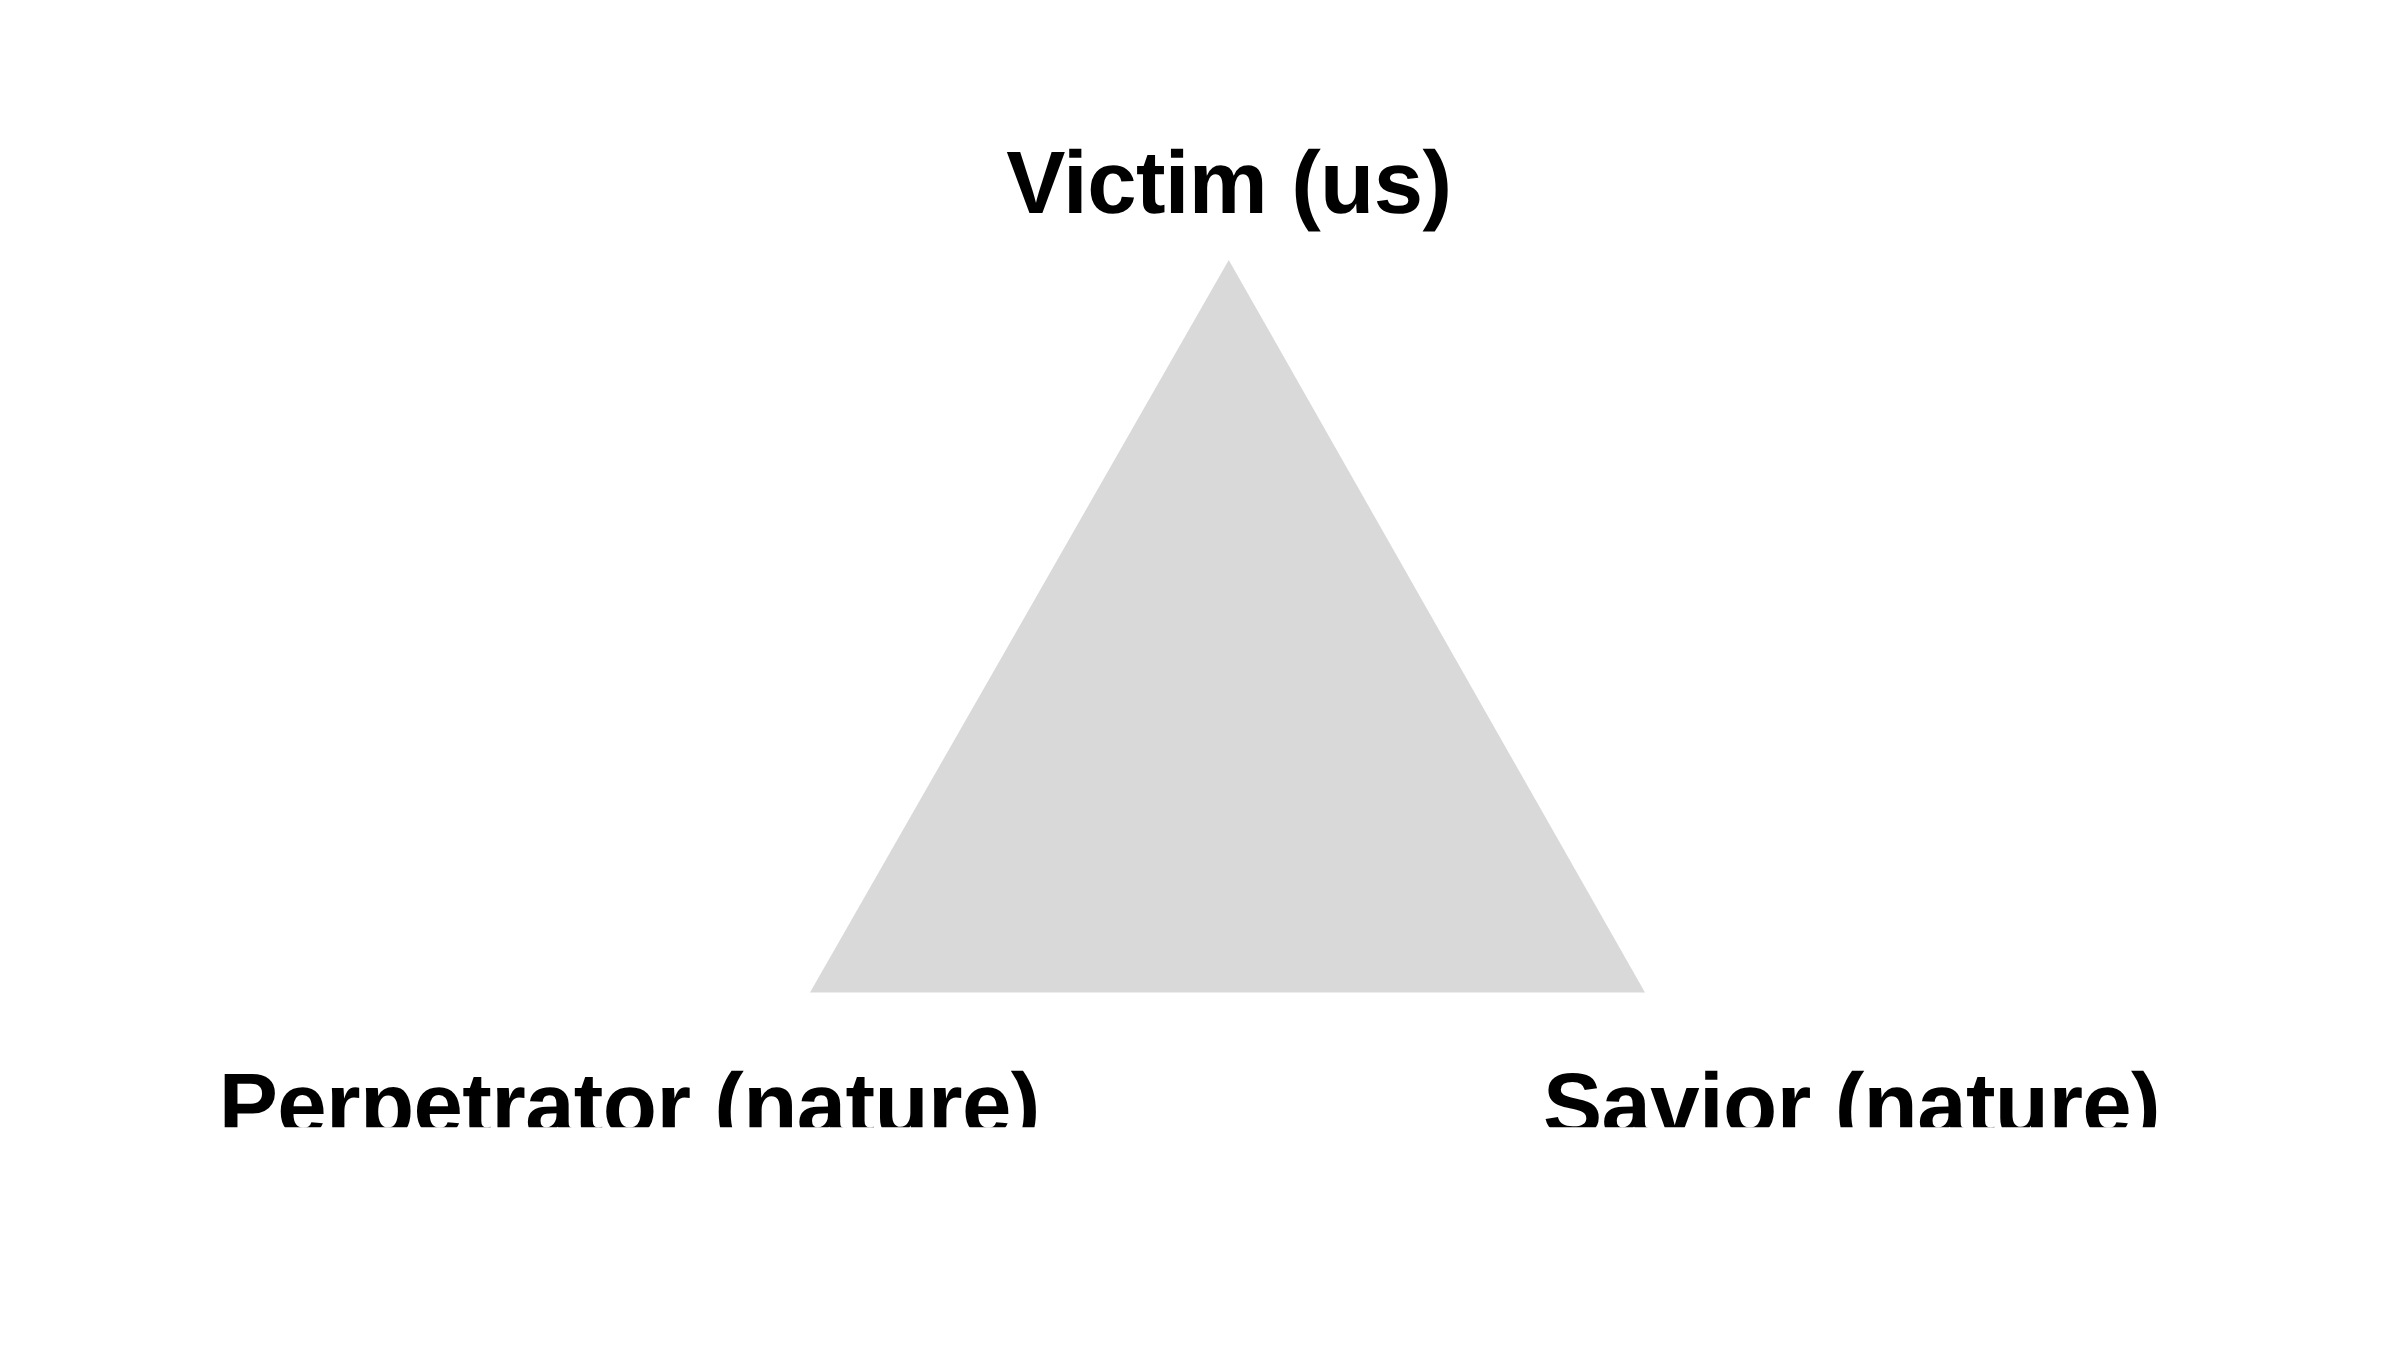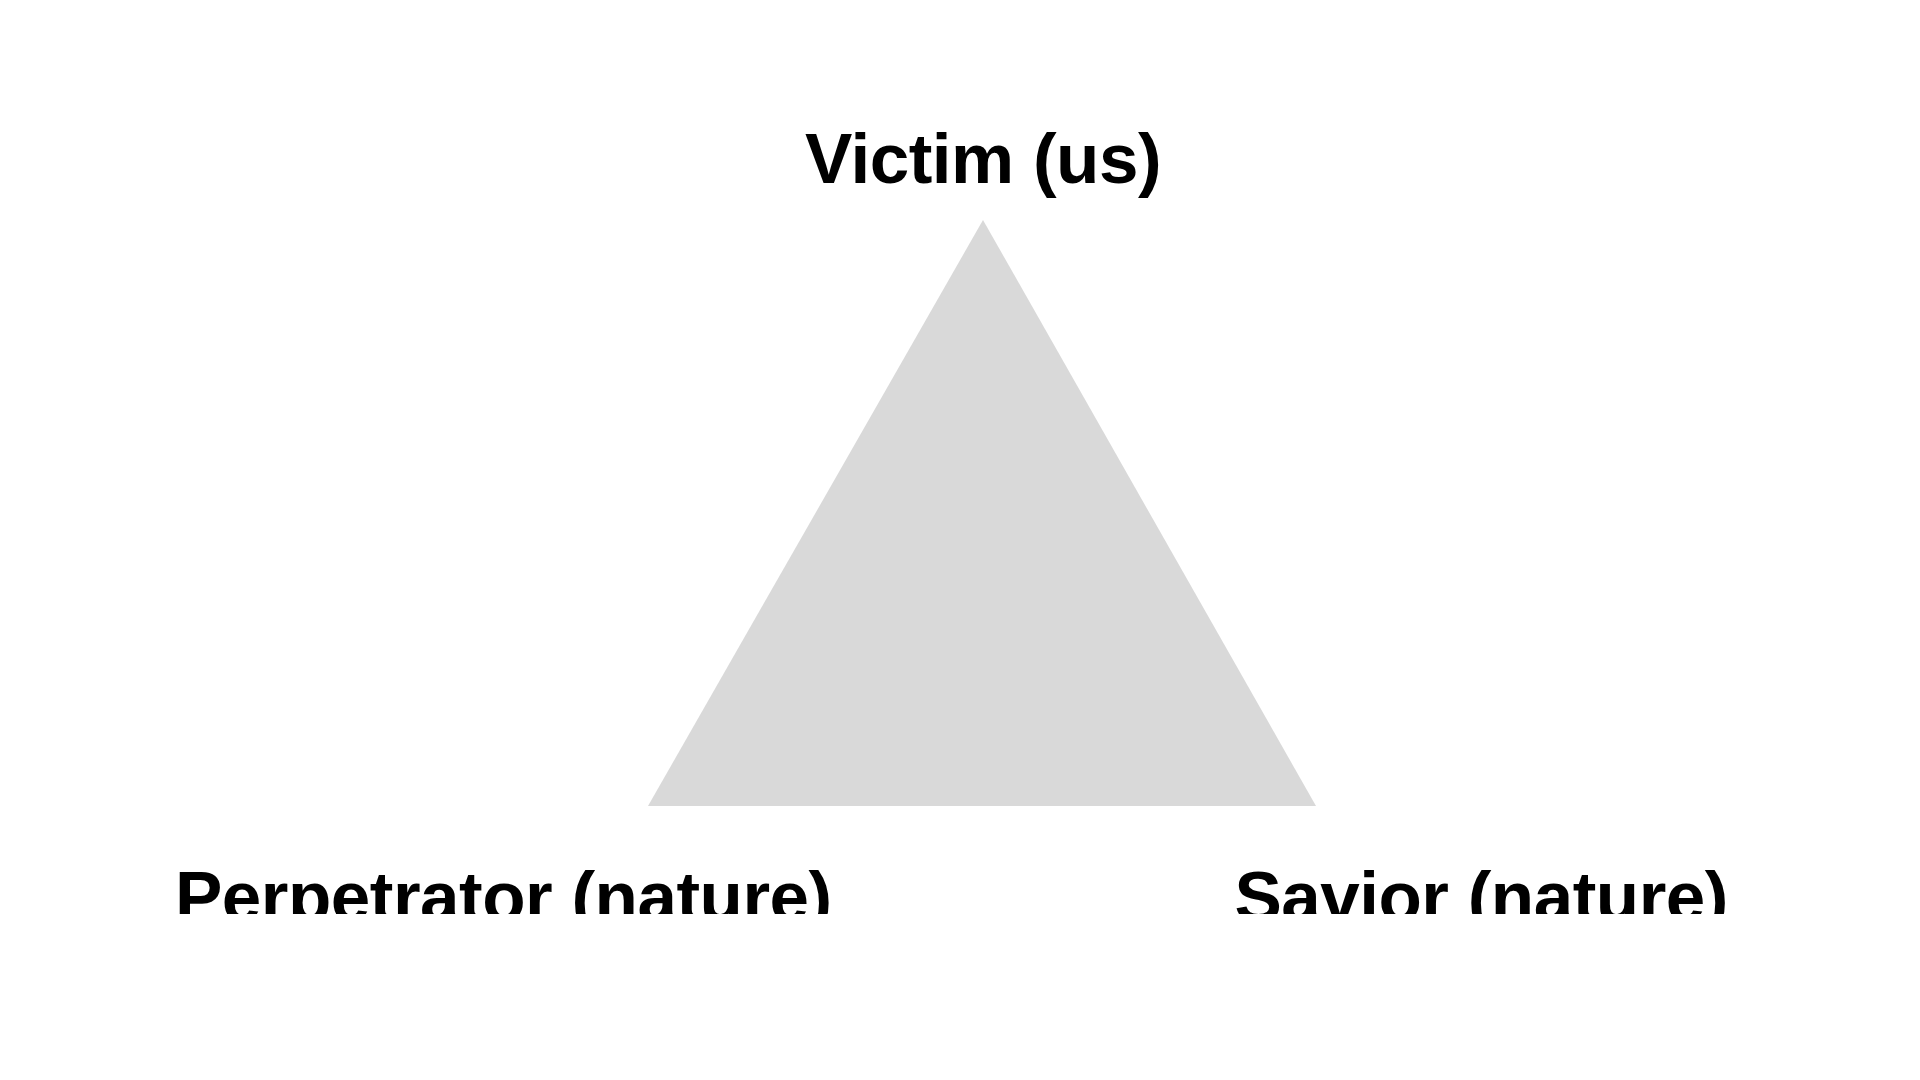--- a/index.html
+++ b/index.html
@@ -9,21 +9,20 @@
     background: #ffffff;
   }
 
   #stage {
     position: relative;
     width: 1920px;
     height: 902px;
     background: #ffffff;
     overflow: hidden;
     font-family: "Liberation Sans", sans-serif;
-    margin-top: 12px;
     -webkit-font-smoothing: antialiased;
   }
 
   
   #triangle-figure {
     position: absolute;
     left: 0;
     top: 0;
     width: 1920px;
     height: 1080px;

